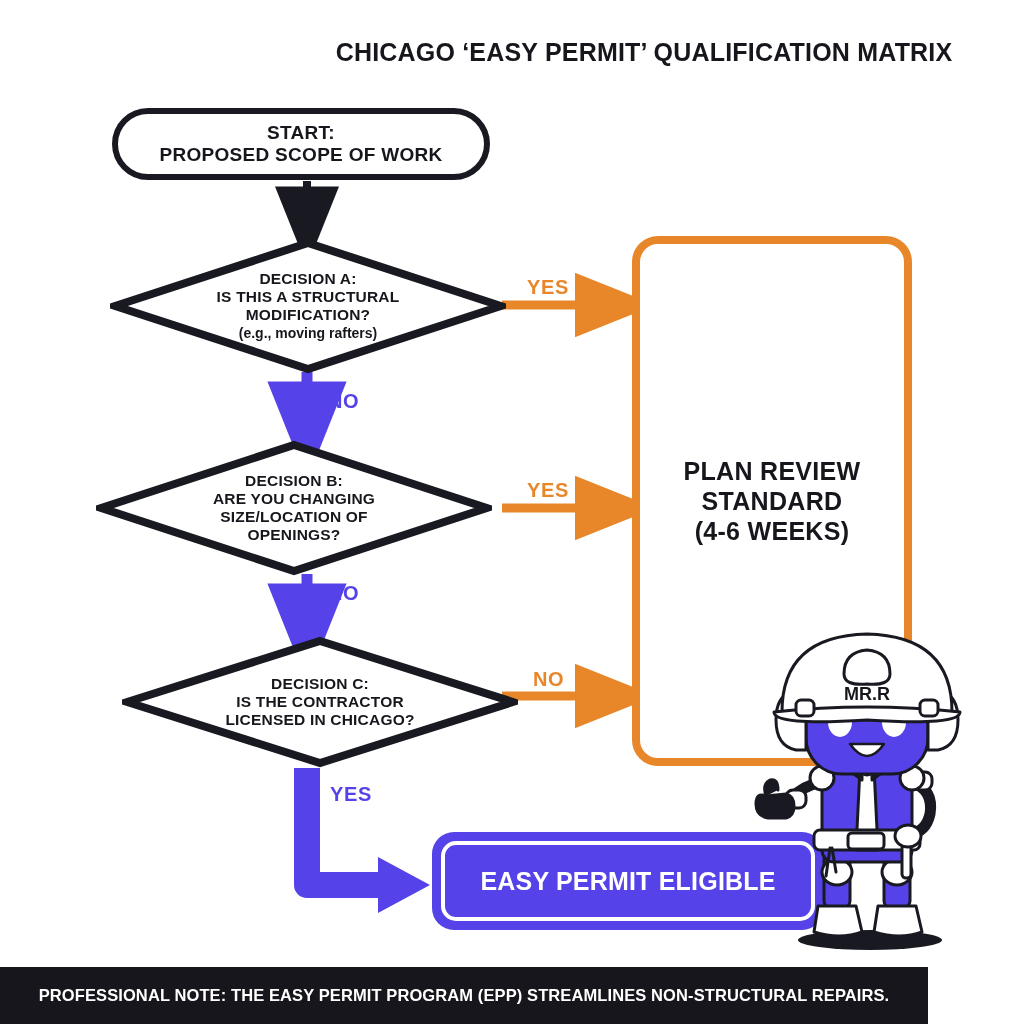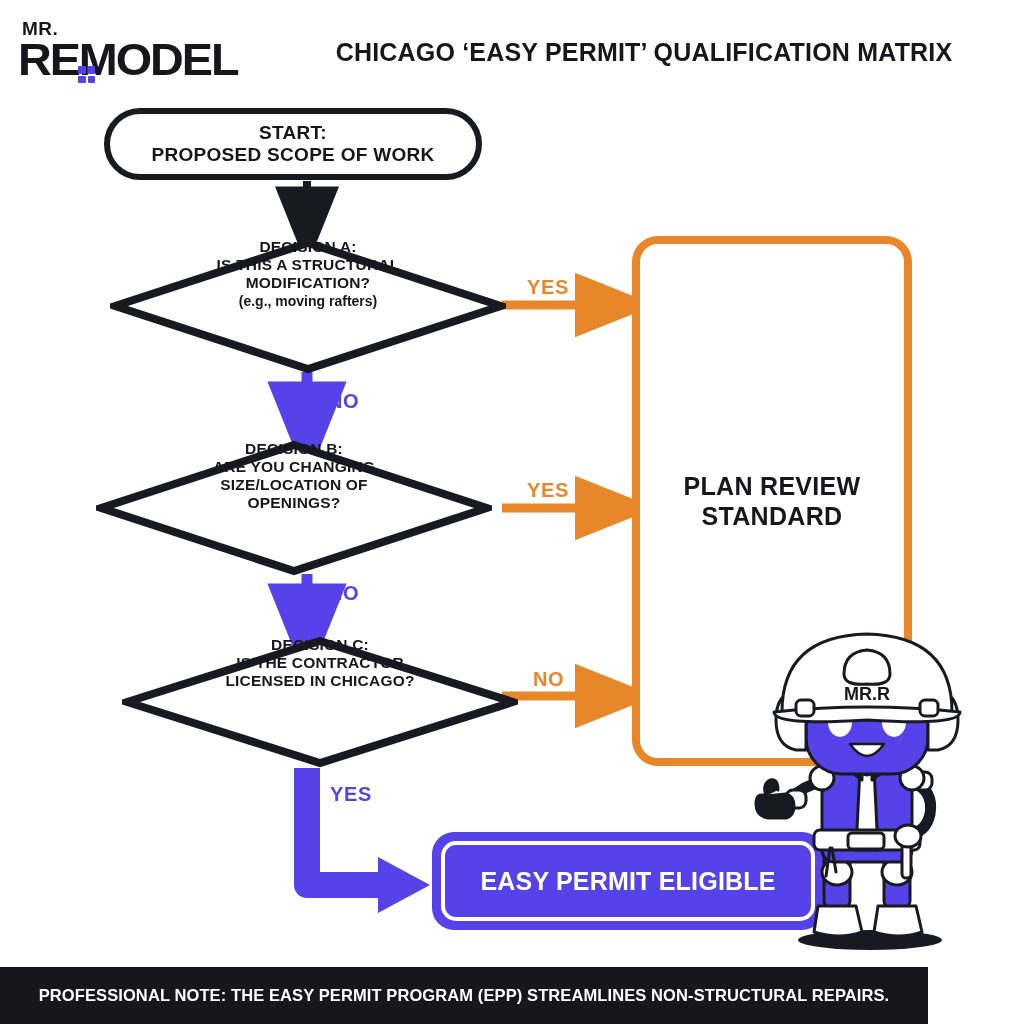--- a/index.html
+++ b/index.html
@@ -34,33 +34,33 @@
 
   .page-title {
     position:absolute; left:288px; top:38px; width:712px;
     text-align:center;
     font-size: 25px; font-weight:700; letter-spacing:0.2px;
     color:#16161c; white-space:nowrap;
   }
 
   
   .start-node {
-    position:absolute; left:104px; top:108px; width:378px; height:72px;
+    position:absolute; left:112px; top:108px; width:378px; height:72px;
     border: 6px solid #191922; border-radius: 36px; background:#fff;
     display:flex; flex-direction:column; align-items:center; justify-content:center;
     line-height:1.15;
   }
   .start-l1 { font-size:19px; font-weight:700; color:#16161c; letter-spacing:0.3px; }
   .start-l2 { font-size:19px; font-weight:700; color:#16161c; letter-spacing:0.3px; }
 
   .diamond-wrap { position:absolute; }
   .diamond-svg { position:absolute; left:0; top:0; }
   .diamond-text {
     position:absolute; left:0; top:0; width:100%; height:100%;
-    display:flex; flex-direction:column; align-items:center; justify-content:flex-start;
+    display:flex; flex-direction:column; align-items:center; justify-content:center;
     text-align:center; line-height:1.16; pointer-events:none;
   }
   .dline { font-size:15.5px; font-weight:700; color:#16161c; letter-spacing:0.2px; }
   .dsub  { font-size:14px; font-weight:700; color:#16161c; letter-spacing:0px; margin-top:1px;}
 
   .orange-box {
     position:absolute; left:632px; top:236px; width:280px; height:530px;
     border: 8px solid #E8872A; border-radius: 26px; background:#ffffff;
     display:flex; align-items:center; justify-content:center;
   }
@@ -94,30 +94,20 @@
   .footer-text { font-size:16.5px; font-weight:700; color:#ffffff; letter-spacing:0.1px; white-space:nowrap; }
 
   
   .robot { position:absolute; left:752px; top:600px; width:230px; height:352px; }
 </style>
 </head>
 <body>
 
 <div id="stage">
 
-  <div class="logo-wrap">
-    <div class="logo-mr">MR.</div>
-    <div class="logo-main">REMODEL</div>
-    <div class="logo-grid">
-      <i></i>
-        <i></i>
-        <i></i>
-        <i></i>
-    </div>
-  </div>
 
   <div class="page-title">CHICAGO ‘EASY PERMIT’ QUALIFICATION MATRIX</div>
 
   <svg width="1024" height="1024" style="position:absolute;left:0;top:0;">
     <defs>
       <marker id="ah-black" markerWidth="10" markerHeight="10" refX="5.2" refY="4" orient="auto">
         <path d="M0,0 L10,4 L0,8 Z" fill="#191922"></path>
       </marker>
       <marker id="ah-orange" markerWidth="9" markerHeight="9" refX="4.6" refY="3.6" orient="auto">
         <path d="M0,0 L9,3.6 L0,7.2 Z" fill="#E8872A"></path>
@@ -200,20 +190,21 @@
       <div class="dline">LICENSED IN CHICAGO?</div>
     </div>
   </div>
   <div class="elabel no-o" style="left:533px; top:668px;">NO</div>
   <div class="elabel yes-p" style="left:330px; top:783px;">YES</div>
 
   <div class="orange-box">
     <div class="ob-text">
       <div class="ob-line">PLAN REVIEW</div>
       <div class="ob-line">STANDARD</div>
+      <div class="ob-line">(4-6 WEEKS)</div>
     </div>
   </div>
 
   <div class="purple-box">
     <div class="pb-text">
       <div class="pb-line">EASY PERMIT ELIGIBLE</div>
     </div>
   </div>
 
   <div class="robot">

